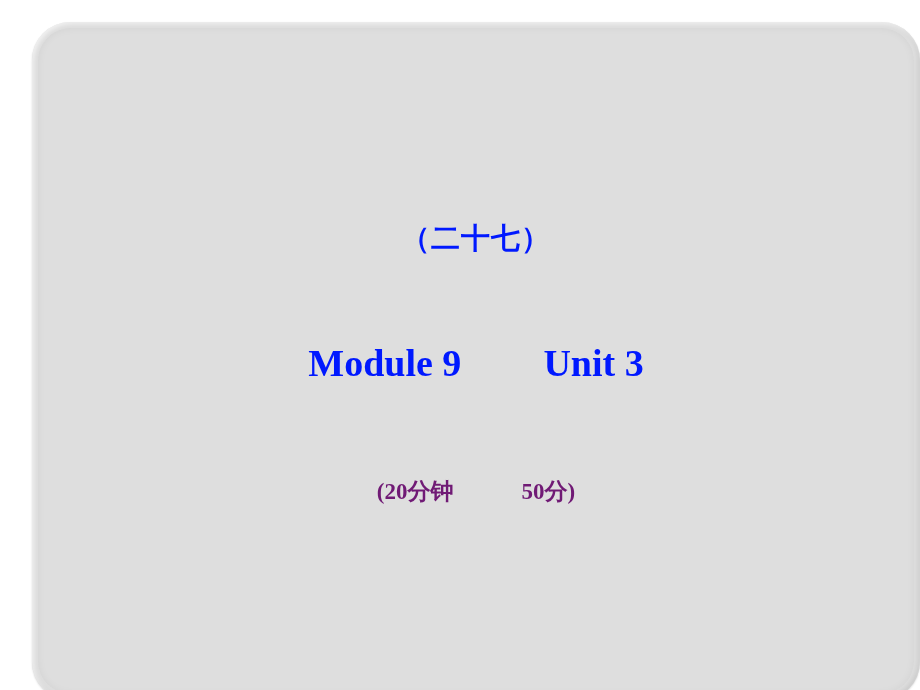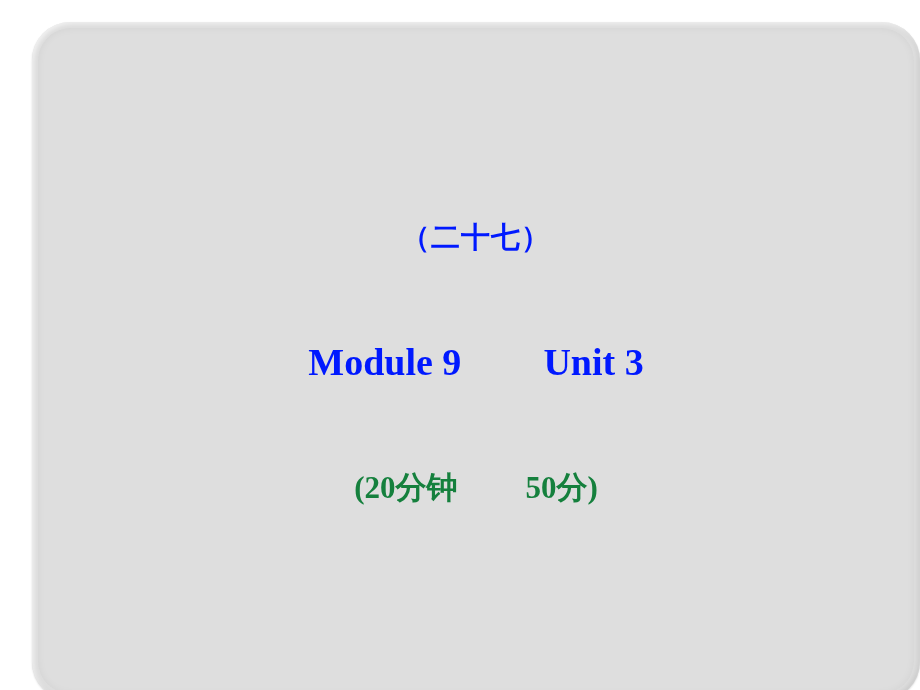--- a/index.html
+++ b/index.html
@@ -69,22 +69,22 @@
       font-weight: bold;
       margin-bottom: 50px;
     }
     
     .line2 .gap {
       display: inline-block;
       width: 50px;
     }
     
     .line3 {
-      color: #15803d;
-      font-size: 31px;
+      color: #701a75;
+      font-size: 23px;
       font-weight: bold;
     }
     
     .line3 .gap {
       display: inline-block;
       width: 36px;
     }
   </style>
 </head>
 <body>

